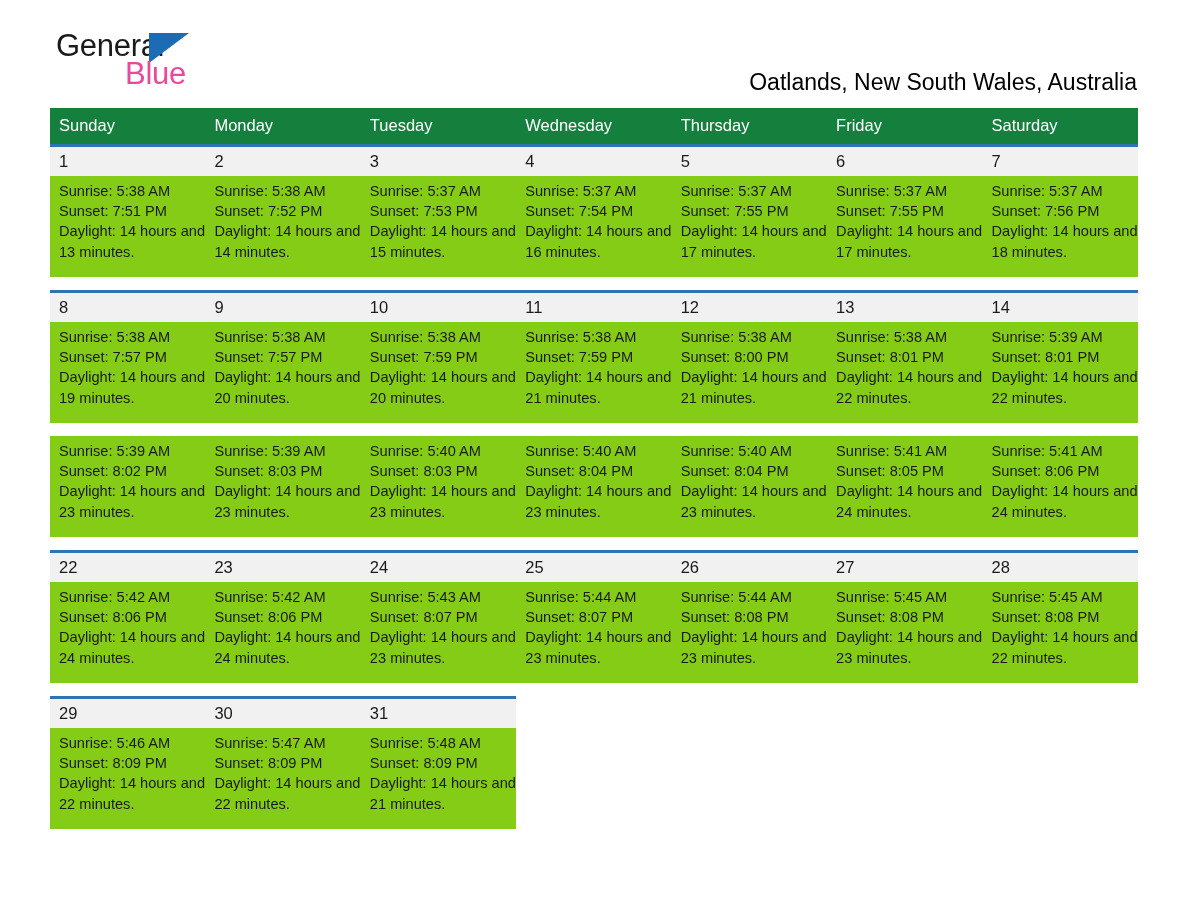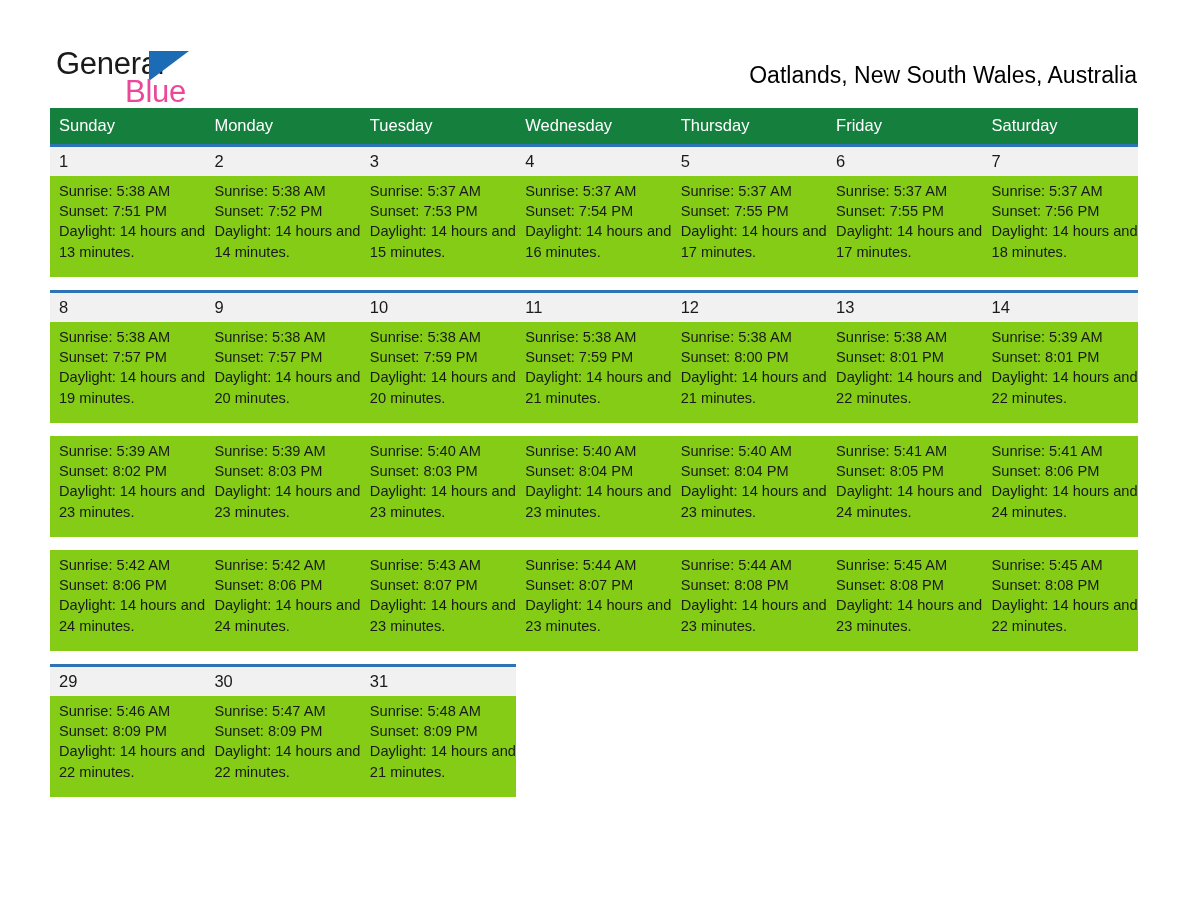--- a/index.html
+++ b/index.html
@@ -18,21 +18,21 @@
     position: relative;
     width: 1188px;
     height: 918px;
     box-sizing: border-box;
     padding: 0 50px;
   }
 
   
   .topbar {
     display: flex;
-    align-items: flex-start;
+    align-items: flex-end;
     justify-content: space-between;
     padding-top: 44px;
     height: 96px;
     box-sizing: border-box;
   }
   .logo {
     position: relative;
     width: 160px;
     height: 70px;
     line-height: 1;
@@ -298,20 +298,29 @@
           </td>
           <td>
             <div class="line">Sunrise: 5:41 AM</div>
             <div class="line">Sunset: 8:06 PM</div>
             <div class="daylight">Daylight: 14 hours and 24 minutes.</div>
           </td>
         </tr>
         <tr class="wk-sep">
           <td colspan="7"></td>
         </tr>
+        <tr class="daynum-row">
+          <td>22</td>
+          <td>23</td>
+          <td>24</td>
+          <td>25</td>
+          <td>26</td>
+          <td>27</td>
+          <td>28</td>
+        </tr>
         <tr class="detail-row">
           <td>
             <div class="line">Sunrise: 5:42 AM</div>
             <div class="line">Sunset: 8:06 PM</div>
             <div class="daylight">Daylight: 14 hours and 24 minutes.</div>
           </td>
           <td>
             <div class="line">Sunrise: 5:42 AM</div>
             <div class="line">Sunset: 8:06 PM</div>
             <div class="daylight">Daylight: 14 hours and 24 minutes.</div>

